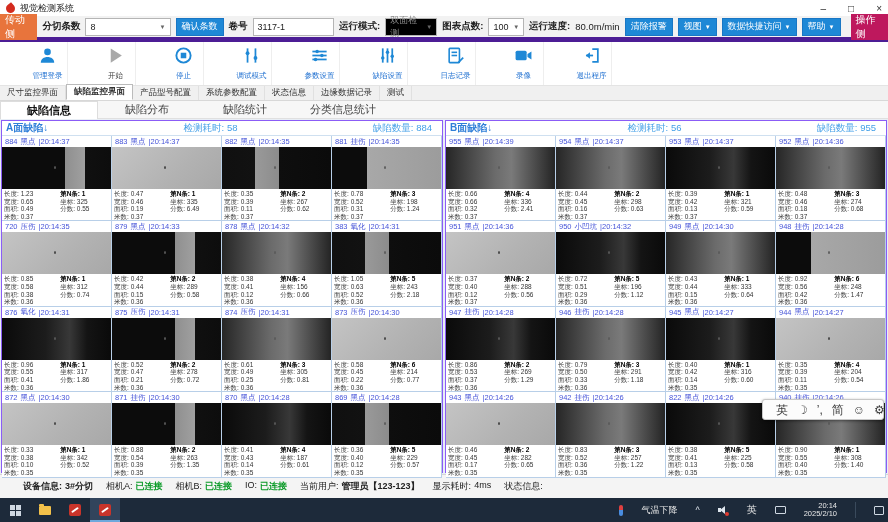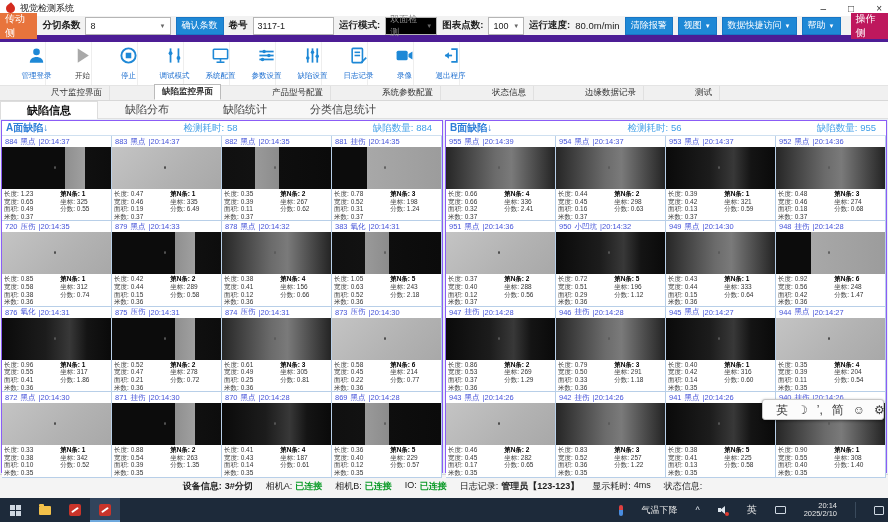--- a/index.html
+++ b/index.html
@@ -9,52 +9,52 @@
 
   
   .titlebar { height:16px; display:flex; align-items:center; gap:5px; padding:0 6px;
               background:#fff; font-size:9px; }
   .logo { width:9px; height:9px; background:#d42b1e; border-radius:60% 0 60% 60%;
           transform:rotate(-40deg); }
   .wincontrols { margin-left:auto; display:flex; gap:22px; color:#333; font-size:10px; }
   .wincontrols span { cursor:default; }
 
   
-  .toolbar { height:26px; background:#f2f2f2; border-bottom:7px solid #4c1d95;
+  .toolbar { height:26px; background:#f2f2f2; border-bottom:5px solid #4c1d95;
              display:flex; align-items:center; gap:5px; font-size:9px; }
   .sidebtn { height:26px; padding:0 5px; display:flex; align-items:center;
              color:#fff; font-size:10px; }
   .sidebtn.drive { background:#e8743c; }
   .sidebtn.oper  { background:#be185d; margin-left:0; }
   .tlabel { font-weight:bold; font-size:9.5px; white-space:nowrap; }
   .combo, .tinput { background:#fff; border:1px solid #b5b5b5; height:18px;
              display:flex; align-items:center; padding:0 4px; font-size:9px; }
   .combo .arr { margin-left:auto; padding-left:4px; color:#666; font-size:6px; }
   .combo.dis { background:#000000; color:#888; }
   .bluebtn { background:#1e88d6; border:1px solid #1976c4; color:#fff; height:18px;
              padding:0 5px; display:flex; align-items:center; gap:3px; font-size:9px;
              white-space:nowrap; }
   .bluebtn .caret { font-size:6px; }
   .speedval { font-size:9.5px; }
 
   
   .ribbon { height:44px; background:#fff; border-bottom:1px solid #e4e4e4;
             display:flex; align-items:stretch; }
-  .ribbon-item { width:46px; display:flex; flex-direction:column; align-items:center;
+  .ribbon-item { width:68px; display:flex; flex-direction:column; align-items:center;
                  justify-content:center; gap:2px; border-right:1px solid #eee;
                  color:#1e88d6; cursor:pointer;padding-left:28px; }
   .ribbon-item svg { width:19px; height:19px; }
   .ribbon-item .lbl { font-size:7.5px; color:#1e6fd0; white-space:nowrap; }
   .ribbon-item.gray { color:#a9a9a9; }
   .ribbon-item.gray .lbl { color:#444; }
 
   
   .maintabs { height:15px; background:#f0f0f0; display:flex; align-items:flex-end;
               font-size:8.5px; border-bottom:1px solid #d8d8d8; }
-  .maintab { padding:1px 7px 1px; color:#333; border-right:1px solid #e0e0e0; cursor:pointer;margin-left:44px; }
+  .maintab { padding:1px 7px 1px; color:#333; border-right:1px solid #e0e0e0; cursor:pointer; }
   .maintab.active { background:#fff; border:1px solid #bbb; border-bottom:1px solid #fff;
                     font-weight:bold; }
 
   
   .subtabs { height:18px; background:#f7f7f7; display:flex; align-items:center;
              font-size:11px; border-bottom:1px solid #e0e0e0; }
   .subtab { width:98px; text-align:center; color:#444; cursor:pointer; line-height:17px; }
   .subtab.active { background:#fff; font-weight:bold; color:#111;
                    border:1px solid #ddd; border-bottom:none; }
 
@@ -92,21 +92,21 @@
   
   .imebar { position:absolute; left:762px; top:399px; width:122px; height:21px;
             background:#fcfcfc; border:1px solid #c8c8c8; border-radius:3px;
             box-shadow:0 1px 3px rgba(0,0,0,.45); display:flex; align-items:center;
             gap:8px; padding:0 8px; font-size:12px; color:#3c3c3c; z-index:5; }
   .imebar .grip { width:2px; height:12px; background:#d0d0d0; margin-right:-3px; }
   .imebar span { cursor:pointer; line-height:1; }
 
   
   .statusbar { height:24px; background:#f4f4f4; border-top:1px solid #d6d6d6;
-               display:flex; align-items:center; gap:13px; padding:0 5px; font-size:9px;justify-content:center; }
+               display:flex; align-items:center; gap:13px; padding:0 23px; font-size:9px; }
   .sitem { display:flex; gap:3px; white-space:nowrap; }
   .green { color:#0a9a27; font-weight:bold; }
   .strong { font-weight:bold; }
 
   
   .taskbar { height:24px; background:#1d2a3a; display:flex; align-items:center;
              color:#e8e8e8; font-size:9px; }
   .tb-left { display:flex; align-items:center; height:100%; }
   .tb-icon { width:30px; height:100%; display:flex; align-items:center; justify-content:center; cursor:pointer; }
   .winlogo { display:grid; grid-template-columns:5px 5px; grid-template-rows:5px 5px; gap:1px; }
@@ -217,28 +217,20 @@
       <div class="ribbon-item">
         <span class="ico"><svg viewBox="0 0 24 24" stroke="currentColor" stroke-width="2.2" fill="currentColor">
             <line x1="7" y1="3" x2="7" y2="21"></line>
             <line x1="17" y1="3" x2="17" y2="21"></line>
             <circle cx="7" cy="9" r="2.4" stroke="none"></circle>
             <circle cx="17" cy="15" r="2.4" stroke="none"></circle>
           </svg></span>
         <span class="lbl">调试模式</span>
       </div>
 
-      <div class="ribbon-item">
-        <span class="ico"><svg viewBox="0 0 24 24" fill="none" stroke="currentColor" stroke-width="2">
-            <rect x="3" y="4" width="18" height="12" rx="1"></rect>
-            <line x1="12" y1="16" x2="12" y2="20"></line>
-            <line x1="7" y1="20.5" x2="17" y2="20.5"></line>
-          </svg></span>
-        <span class="lbl">系统配置</span>
-      </div>
 
       <div class="ribbon-item">
         <span class="ico"><svg viewBox="0 0 24 24" stroke="currentColor" stroke-width="2.2" fill="currentColor">
             <line x1="3" y1="7" x2="21" y2="7"></line>
             <line x1="3" y1="12" x2="21" y2="12"></line>
             <line x1="3" y1="17" x2="21" y2="17"></line>
             <circle cx="9" cy="7" r="2.2" stroke="none"></circle>
             <circle cx="15" cy="12" r="2.2" stroke="none"></circle>
             <circle cx="7" cy="17" r="2.2" stroke="none"></circle>
           </svg></span>
@@ -1000,21 +992,21 @@
                 <div class="colR">
                   <div class="iline strong"><span>第N条:</span> <span>3</span></div>
                   <div class="iline"><span class="il">坐标:</span> <span>257</span></div>
                   <div class="iline"><span class="il">分数:</span> <span>1.22</span></div>
                 </div>
               </div>
             </div>
 
             <div class="cell">
               <div class="chead">
-                <span>941</span>
+                <span>822</span>
                 <span>黑点</span>
                 <span>|20:14:26</span>
               </div>
               <div class="cimg img-dark"></div>
               <div class="cinfo">
                 <div class="colL">
                   <div class="iline"><span class="il">长度:</span> <span>0.38</span></div>
                   <div class="iline"><span class="il">宽度:</span> <span>0.41</span></div>
                   <div class="iline"><span class="il">面积:</span> <span>0.13</span></div>
                   <div class="iline"><span class="il">米数:</span> <span>0.35</span></div>
@@ -1081,21 +1073,21 @@
         <span>相机B:</span>
         <span class="green">已连接</span>
       </span>
 
       <span class="sitem">
         <span>IO:</span>
         <span class="green">已连接</span>
       </span>
 
       <span class="sitem">
-        <span>日志记录:</span>
+        <span>当前用户:</span>
         <span class="strong">管理员【123-123】</span>
       </span>
 
       <span class="sitem">
         <span>显示耗时:</span>
         <span>4ms</span>
       </span>
 
       <span class="sitem">
         <span>状态信息:</span>

